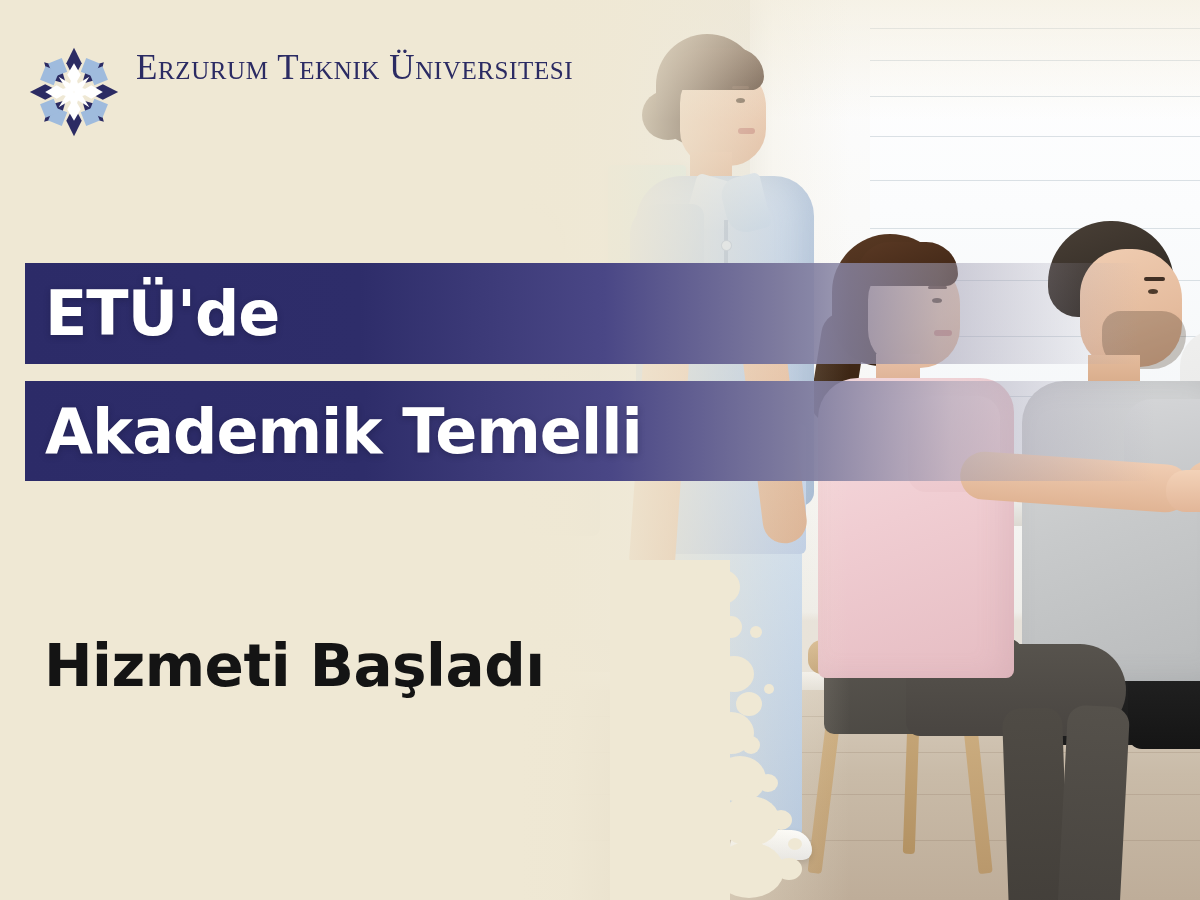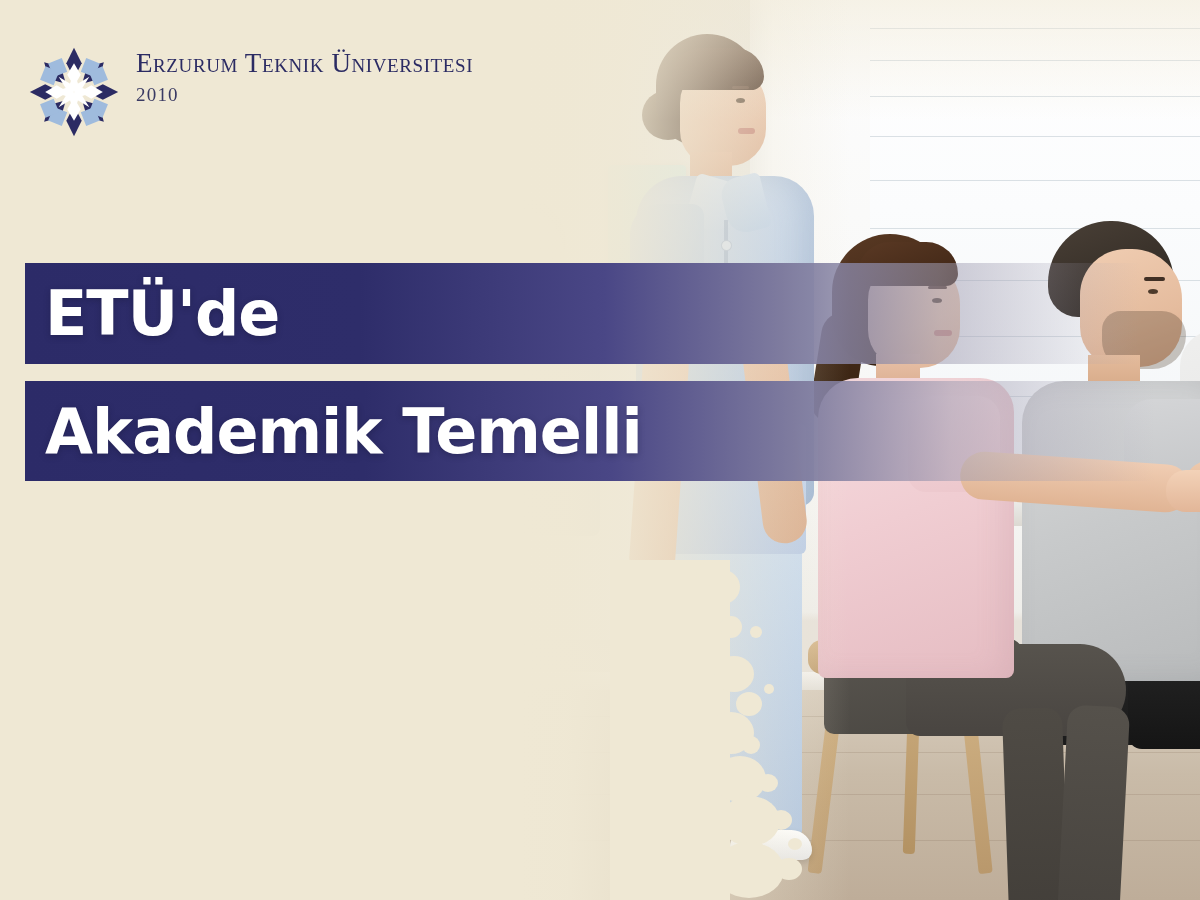--- a/index.html
+++ b/index.html
@@ -290,21 +290,21 @@
   
   .splatter{position:absolute;left:90px;top:560px;width:260px;height:340px;}
   .splatter span{position:absolute;background:#EFE8D4;border-radius:50%;}
 
   
   .logo-wrap{position:absolute;left:26px;top:44px;display:flex;align-items:flex-start;gap:14px;}
   .emblem{position:relative;width:96px;height:96px;flex:0 0 96px;}
   .logo-text{padding-top:6px;}
   .uni-tr{
     font-family:"Liberation Serif", serif;
-    font-size:27px;letter-spacing:.6px;color:#2B2B63;
+    font-size:35px;letter-spacing:.6px;color:#2B2B63;
     font-variant:small-caps;line-height:1;white-space:nowrap;
   }
   .uni-en{
     font-family:"Liberation Serif", serif;
     font-size:19.5px;letter-spacing:2.0px;color:#3A3A63;
     line-height:1;margin-top:6px;white-space:nowrap;
   }
   .uni-year{
     font-family:"Liberation Serif", serif;
     font-size:19px;letter-spacing:1.2px;color:#3A3A63;margin-top:7px;
@@ -535,26 +535,26 @@
             <polygon points="-16,-16 -3,-8 0,0 -8,-3" fill="#FFFFFF"></polygon>
             <polygon points="16,16 3,8 0,0 8,3" fill="#FFFFFF"></polygon>
             <polygon points="16,-16 8,-3 0,0 3,-8" fill="#FFFFFF"></polygon>
             <polygon points="-16,16 -8,3 0,0 -3,8" fill="#FFFFFF"></polygon>
           </g>
         </g>
       </svg>
     </div>
     <div class="logo-text">
       <div class="uni-tr">Erzurum Teknik Üniversitesi</div>
-      <div class="uni-year">2010</div>
     </div>
   </div>
 
   <div class="band" id="band1">
     <div class="band-text">ETÜ'de</div>
   </div>
 
   <div class="band" id="band2">
     <div class="band-text">Akademik Temelli</div>
   </div>
 
+  <div class="dark-line" id="line4">Hizmeti Başladı</div>
 
 </div>
 
 </body></html>

